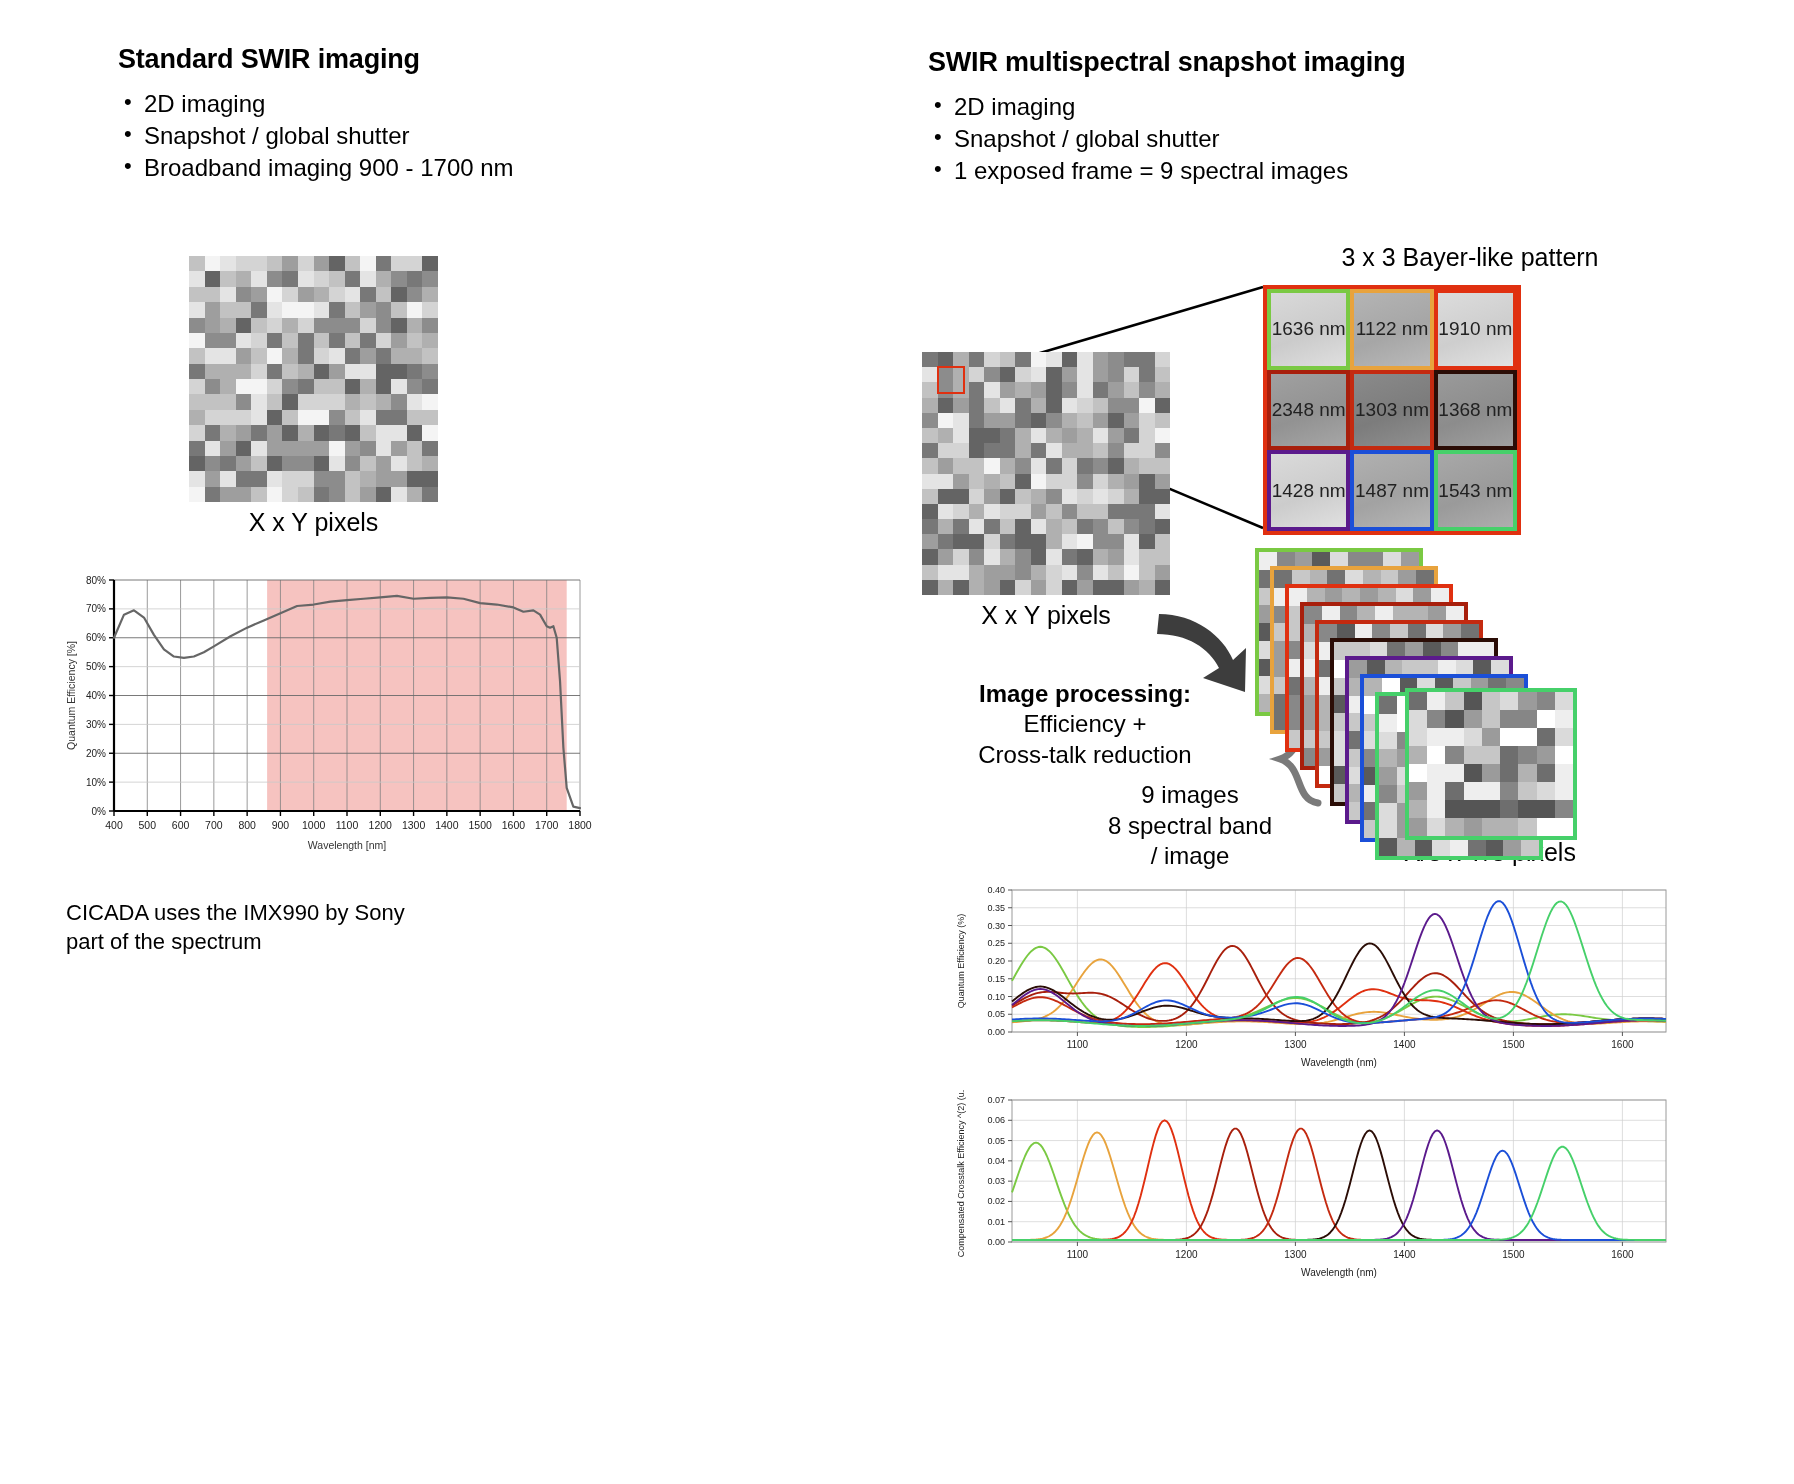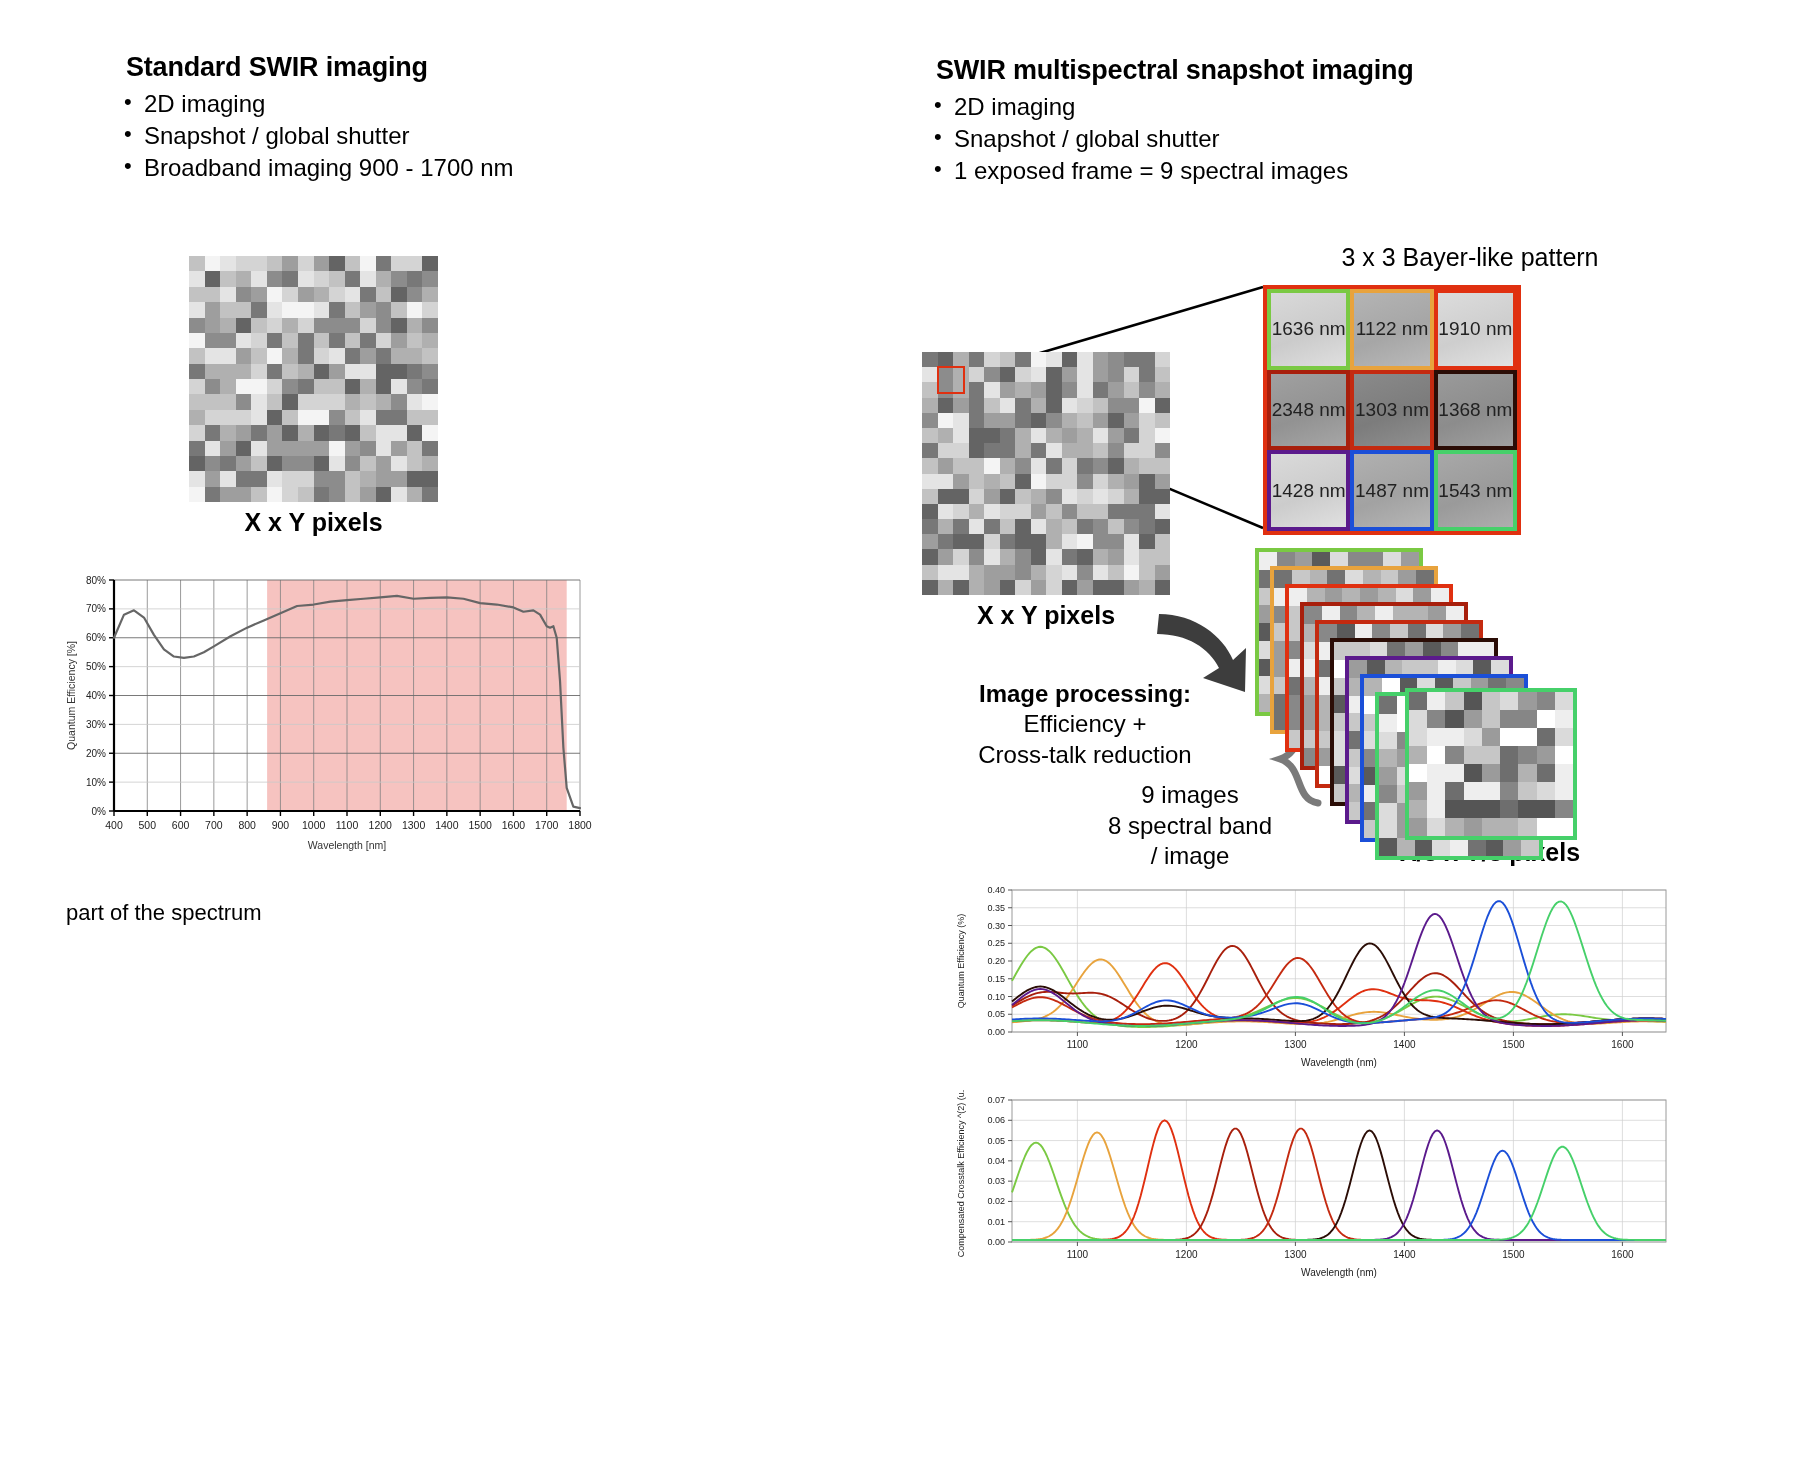--- a/index.html
+++ b/index.html
@@ -9,37 +9,37 @@
     background:#ffffff;
     font-family:"Liberation Sans", sans-serif;
     color:#000;
     position:relative;
     overflow:hidden;
   }
   .col-left  { position:absolute; left:0;   top:0; width:760px;  height:1484px; }
   .col-right { position:absolute; left:900px; top:0; width:894px; height:1484px; }
 
   h2.section-title {
-    font-size:27px; font-weight:bold; margin:8px;
+    font-size:27px; font-weight:bold; margin:0;
     letter-spacing:-0.2px;
   }
   ul.bullets { list-style:none; margin:8px 0 0 0; padding:0; }
   ul.bullets li {
     font-size:24px; line-height:1.20; position:relative;
     padding-left:26px; margin-bottom:3px;
   }
   ul.bullets li:before {
     content:"•"; position:absolute; left:6px; top:-1px; font-size:22px;
   }
 
   
   .mosaic { display:grid; background:#fff; }
   .mosaic div { width:100%; height:100%; }
 
-  .caption-bold { font-size:25px; font-weight:bold; text-align:center; }
+  .caption-bold { font-size:25px; font-weight:normal; text-align:center; }
 
   
   .qe-chart { position:absolute; }
 
   .para { font-size:22px; line-height:1.32; }
 
   
   .bayer-outer { border:4px solid #e03010; background:#e03010; display:grid;
                  grid-template-columns:repeat(3,1fr); grid-template-rows:repeat(3,1fr); gap:0; }
   .bayer-cell { position:relative; display:flex; align-items:center; justify-content:center; }
@@ -403,20 +403,21 @@
         <text x="484.7142857142857" y="261" font-size="10.5" text-anchor="middle" fill="#222">1700</text>
         <line x1="518" y1="243" x2="518" y2="248" stroke="#000" stroke-width="1.4"></line>
         <text x="518" y="261" font-size="10.5" text-anchor="middle" fill="#222">1800</text>
         <text x="0" y="0" font-size="10.5" text-anchor="middle" fill="#333" transform="translate(13,127.5) rotate(-90)">Quantum Efficiency [%]</text>
         <text x="285" y="281" font-size="10.5" text-anchor="middle" fill="#333">Wavelength [nm]</text>
         <path d="M 52.00 69.75 L 61.99 46.65 L 71.97 42.32 L 81.96 49.54 L 91.94 66.86 L 101.93 81.30 L 111.91 88.52 L 121.90 89.96 L 131.89 88.52 L 141.87 84.19 L 151.86 78.41 L 168.50 68.31 L 185.14 59.64 L 201.79 52.43 L 218.43 45.21 L 235.07 37.99 L 251.71 36.54 L 268.36 33.66 L 285.00 32.21 L 301.64 30.77 L 318.29 29.32 L 334.93 27.88 L 351.57 30.77 L 368.21 29.90 L 384.86 29.32 L 401.50 30.77 L 418.14 35.10 L 434.79 36.54 L 451.43 39.43 L 461.41 43.76 L 471.40 42.32 L 478.06 46.65 L 484.71 58.20 L 488.04 59.64 L 491.37 58.20 L 494.70 69.75 L 498.03 113.06 L 501.36 179.47 L 504.69 219.90 L 511.34 238.67 L 518.00 240.11" fill="none" stroke="#666666" stroke-width="2.2" stroke-linejoin="round" stroke-linecap="round"></path>
       </svg>
   </div>
 
   <div class="para" style="position:absolute; left:66px; top:898px; width:640px;">
+    <div>CICADA uses the IMX990 by Sony</div>
     <div>part of the spectrum</div>
   </div>
 </div>
 
 <div class="col-right">
 
   <h2 class="section-title" style="position:absolute; left:28px; top:47px;">SWIR multispectral snapshot imaging</h2>
 
   <ul class="bullets" id="right-bullets" style="position:absolute; left:28px; top:85px; width:620px;">
       <li>2D imaging</li>

